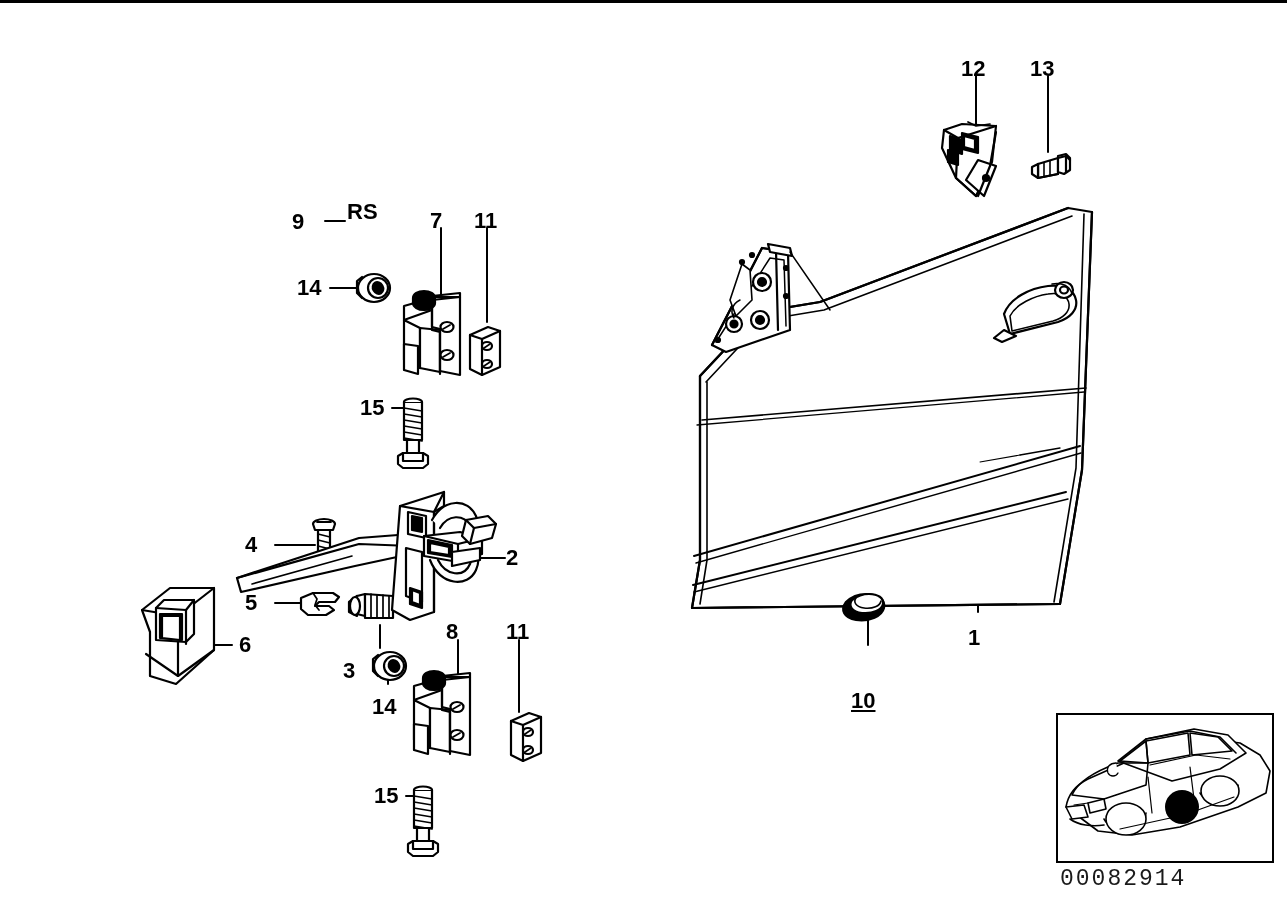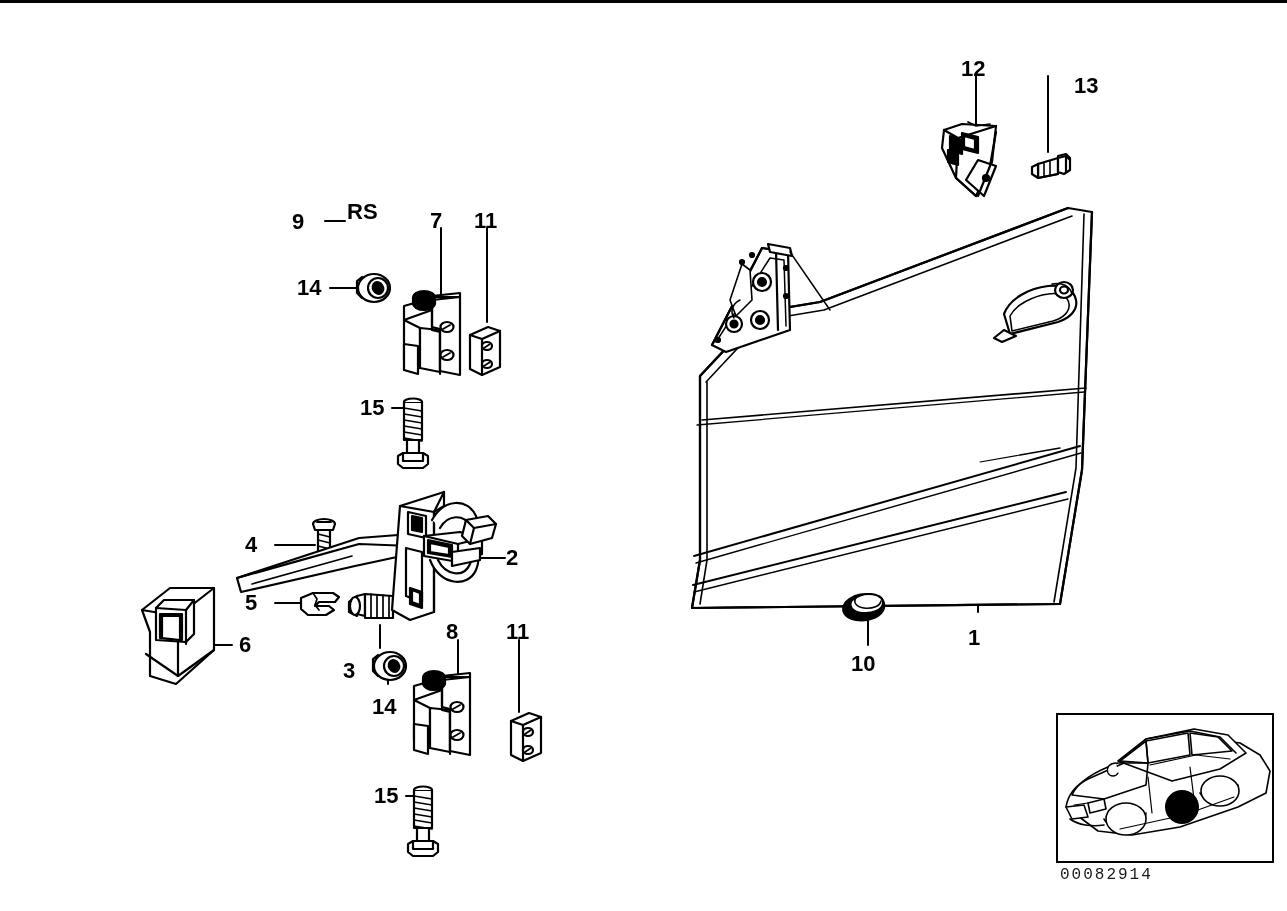--- a/index.html
+++ b/index.html
@@ -18,21 +18,21 @@
     font-weight:bold;
     font-size:22px;
     line-height:30px;
     color:#000;
     white-space:nowrap;
     letter-spacing:0px;
   }
   .idtext{
     position:absolute;
     font-family:"Liberation Mono", monospace;
-    font-size:16px;
+    font-size:23px;
     letter-spacing:2px;
     color:#1a1a1a;
     white-space:nowrap;
   }
   .carbox{
     position:absolute;
     border:2px solid #000;
     background:#fff;
   }
 </style>
@@ -384,22 +384,22 @@
   <div class="lbl" style="left:245px;top:588px;">5</div>
   <div class="lbl" style="left:239px;top:630px;">6</div>
   <div class="lbl" style="left:506px;top:543px;">2</div>
   <div class="lbl" style="left:343px;top:656px;">3</div>
   <div class="lbl" style="left:372px;top:692px;">14</div>
   <div class="lbl" style="left:446px;top:617px;">8</div>
   <div class="lbl" style="left:506px;top:617px;">11</div>
   <div class="lbl" style="left:374px;top:781px;">15</div>
 
   <div class="lbl" style="left:961px;top:54px;">12</div>
-  <div class="lbl" style="left:1074px;top:54px;margin-top:17px;">13</div>
-  <div class="lbl" style="left:851px;top:649px;">10</div>
+  <div class="lbl" style="left:1030px;top:54px;">13</div>
+  <div class="lbl" style="left:851px;top:686px;text-decoration:underline;">10</div>
   <div class="lbl" style="left:968px;top:623px;">1</div>
 
   <div class="carbox" style="left:1056px;top:713px;width:214px;height:146px;">
     <svg viewBox="0 0 214 146" style="width:214px;height:146px;display:block;">
       <g fill="none" stroke="#000" stroke-width="1.6" stroke-linejoin="round" stroke-linecap="round">
 
         <path d="M8 92 c2 -12 10 -22 22 -28 l36 -16 l46 -16 l40 -8 l30 4 l20 12 l10 16 l-4 22 l-28 14 l-58 20 l-48 8 l-34 -4 z" fill="#fff"></path>
 
         <path d="M60 46 l28 -22 l48 -10 l34 6 l18 18 l-26 16 l-48 12 z" fill="#fff"></path>
 

